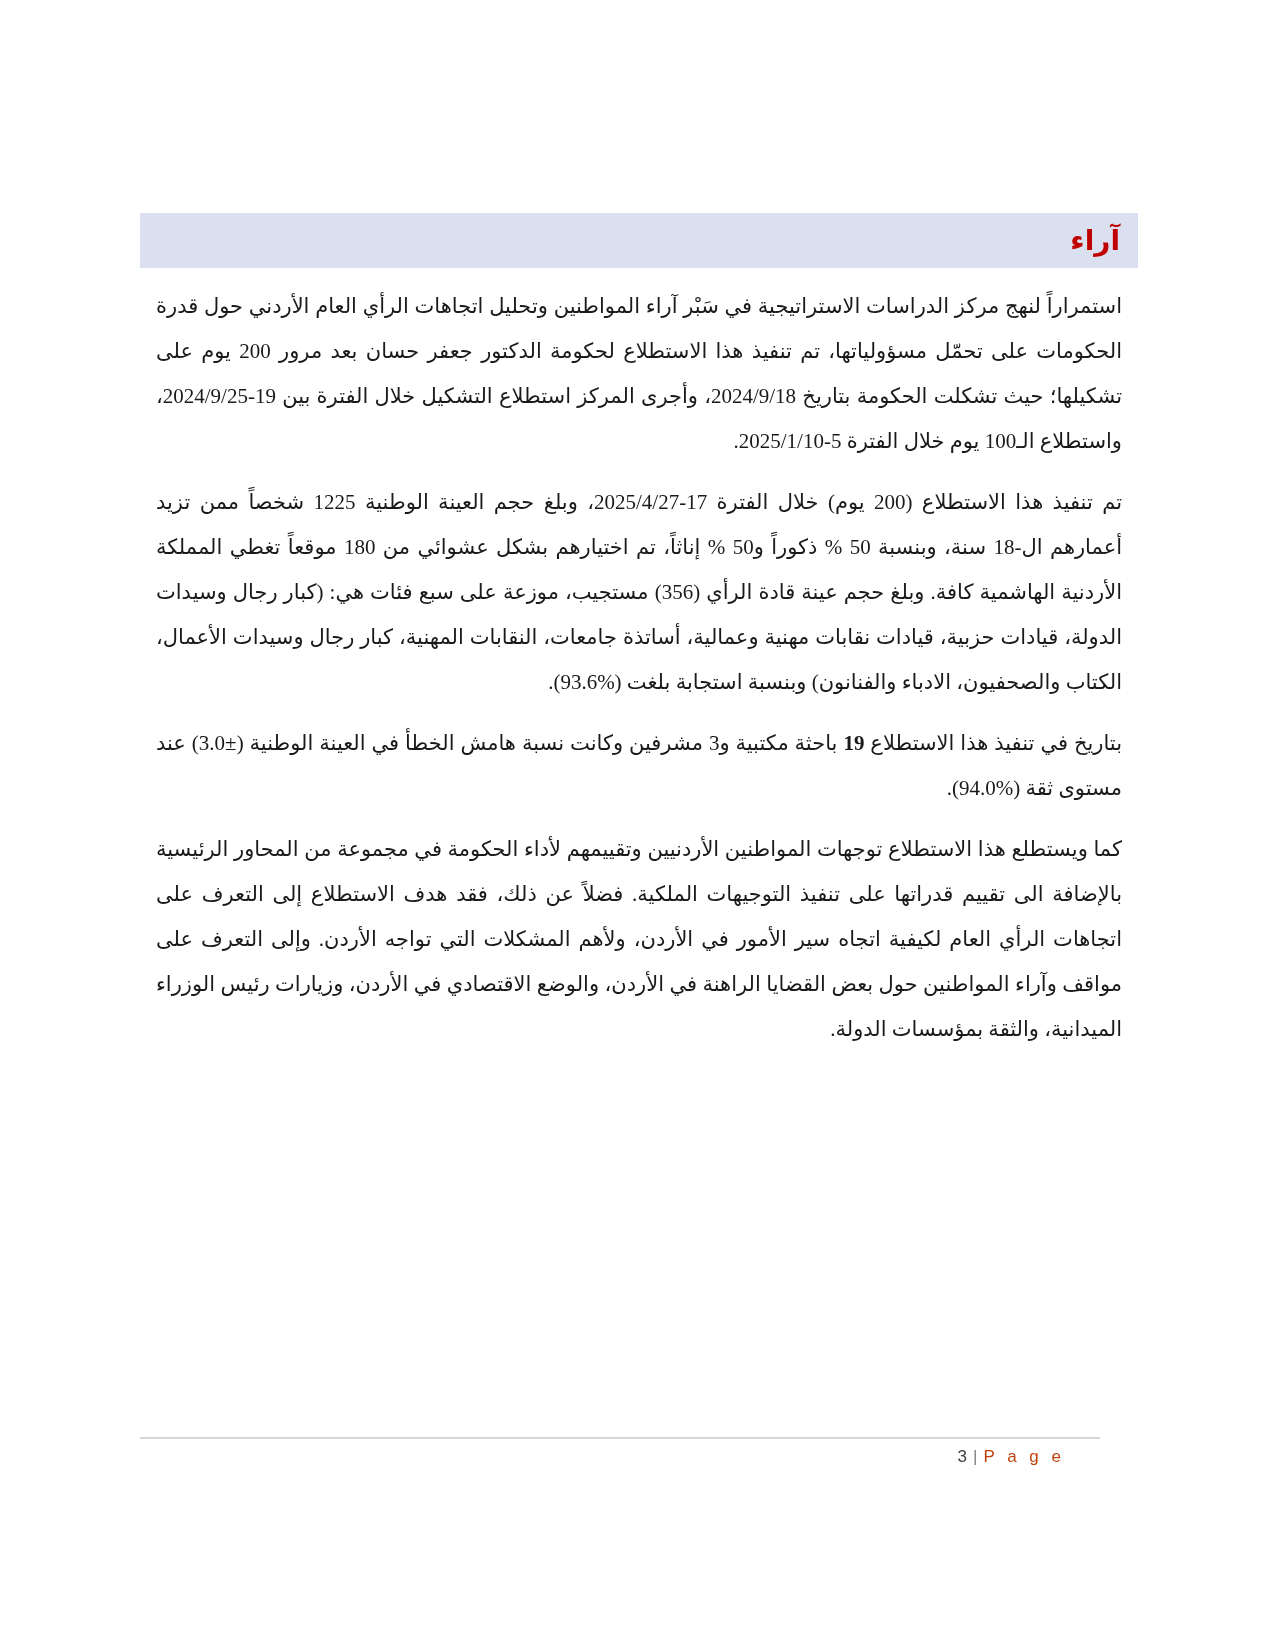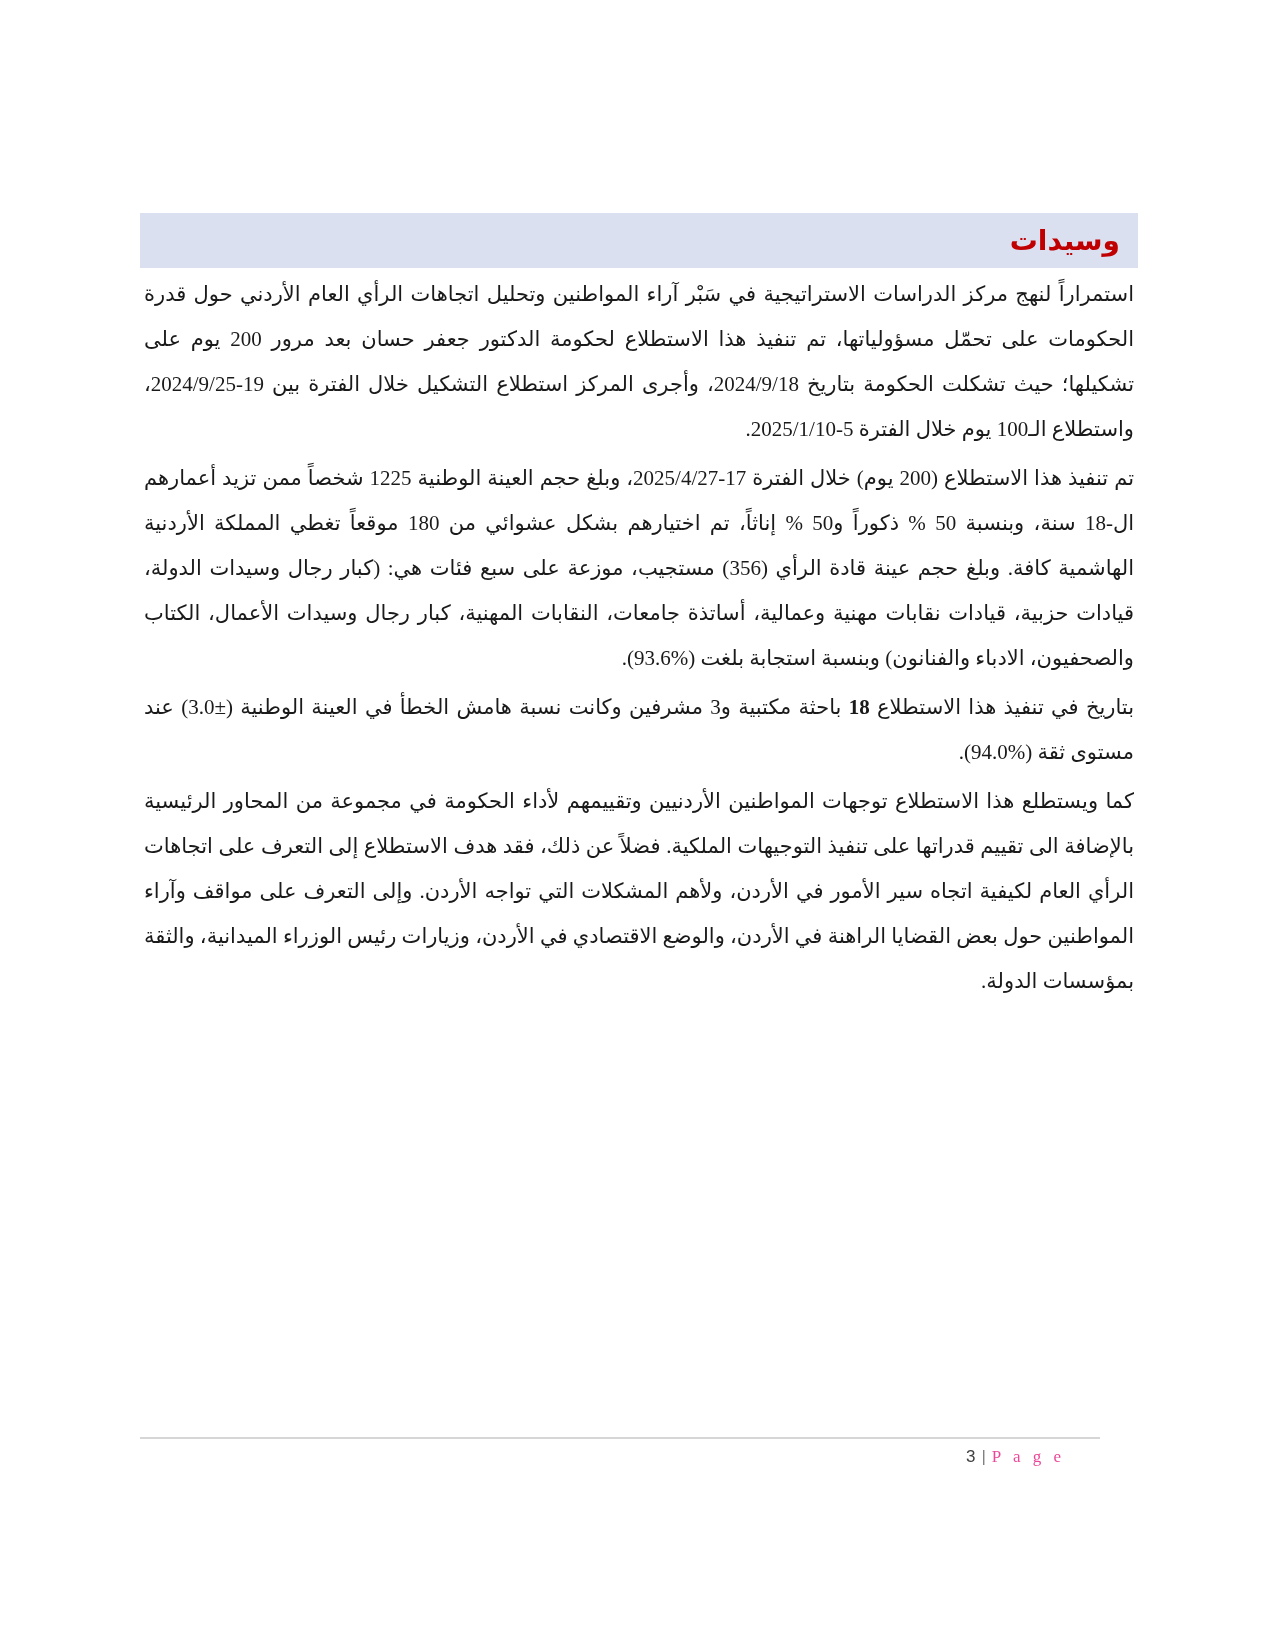--- a/index.html
+++ b/index.html
@@ -30,21 +30,21 @@
   .title {
     margin: 0;
     padding: 0 18px 0 0;
     line-height: 55px;
     font-size: 28px;
     font-weight: bold;
     color: #c00000;
     text-align: right;
   }
   .content p {
-    margin: 4px;
+    margin: 16px;
     font-size: 21px;
     line-height: 45px;
     color: #1a1a1a;
     text-align: justify;
     text-justify: inter-word;
   }
   .p1 { margin: 30px 0 30px 0; }
   .p2 { margin: 0; }
   .p3 { margin: 0 0 30px 0; }
   .p4 { margin: 0; }
@@ -62,37 +62,37 @@
   .footer-text {
     direction: ltr;
     text-align: right;
     padding: 8px 35px 0 0;
     font-family: "Liberation Sans", "DejaVu Sans", sans-serif;
     font-size: 17px;
     color: #595959;
   }
   .footer-text .page-num { color: #404040; margin-right: 6px; }
   .footer-text .sep { color: #7f7f7f; margin-right: 6px; }
-  .footer-text .page-label { color: #ec4899; letter-spacing: 4px; font-family: Liberation Serif, serif; }
+  .footer-text .page-label { color: #c2410c; letter-spacing: 4px; }
 </style>
 </head>
 <body>
 
 <div class="page">
   <div class="content">
 
     <div class="title-band">
-      <h1 class="title">وسيدات</h1>
+      <h1 class="title">آراء</h1>
     </div>
 
     <p class="p1"><span>استمراراً لنهج مركز الدراسات الاستراتيجية في سَبْر آراء المواطنين وتحليل اتجاهات الرأي العام الأردني حول قدرة الحكومات على تحمّل مسؤولياتها، تم تنفيذ هذا الاستطلاع لحكومة الدكتور جعفر حسان بعد مرور 200 يوم على تشكيلها؛ حيث تشكلت الحكومة بتاريخ 2024/9/18، وأجرى المركز استطلاع التشكيل خلال الفترة بين 19‏-‏2024/9/25، واستطلاع الـ100 يوم خلال الفترة 5‏-‏2025/1/10.</span></p>
 
     <p class="p2"><span>تم تنفيذ هذا الاستطلاع (200 يوم) خلال الفترة 17‏-‏2025/4/27، وبلغ حجم العينة الوطنية 1225 شخصاً ممن تزيد أعمارهم ال-18 سنة، وبنسبة 50 % ذكوراً و50 % إناثاً، تم اختيارهم بشكل عشوائي من 180 موقعاً تغطي المملكة الأردنية الهاشمية كافة. وبلغ حجم عينة قادة الرأي (356) مستجيب، موزعة على سبع فئات هي: (كبار رجال وسيدات الدولة، قيادات حزبية، قيادات نقابات مهنية وعمالية، أساتذة جامعات، النقابات المهنية، كبار رجال وسيدات الأعمال، الكتاب والصحفيون، الادباء والفنانون) وبنسبة استجابة بلغت (%93.6).</span></p>
 
-    <p class="p3"><span>بتاريخ في تنفيذ هذا الاستطلاع </span><b>18</b><span> باحثة مكتبية و3 مشرفين وكانت نسبة هامش الخطأ في العينة الوطنية (±3.0) عند مستوى ثقة (%94.0).</span></p>
+    <p class="p3"><span>بتاريخ في تنفيذ هذا الاستطلاع </span><b>19</b><span> باحثة مكتبية و3 مشرفين وكانت نسبة هامش الخطأ في العينة الوطنية (±3.0) عند مستوى ثقة (%94.0).</span></p>
 
     <p class="p4"><span>كما ويستطلع هذا الاستطلاع توجهات المواطنين الأردنيين وتقييمهم لأداء الحكومة في مجموعة من المحاور الرئيسية بالإضافة الى تقييم قدراتها على تنفيذ التوجيهات الملكية. فضلاً عن ذلك، فقد هدف الاستطلاع إلى التعرف على اتجاهات الرأي العام لكيفية اتجاه سير الأمور في الأردن، ولأهم المشكلات التي تواجه الأردن. وإلى التعرف على مواقف وآراء المواطنين حول بعض القضايا الراهنة في الأردن، والوضع الاقتصادي في الأردن، وزيارات رئيس الوزراء الميدانية، والثقة بمؤسسات الدولة.</span></p>
 
   </div>
 
   <div class="footer">
     <div class="footer-rule"></div>
     <div class="footer-text">
       <span class="page-num">3</span><span class="sep">|</span><span class="page-label">P a g e</span>
     </div>

